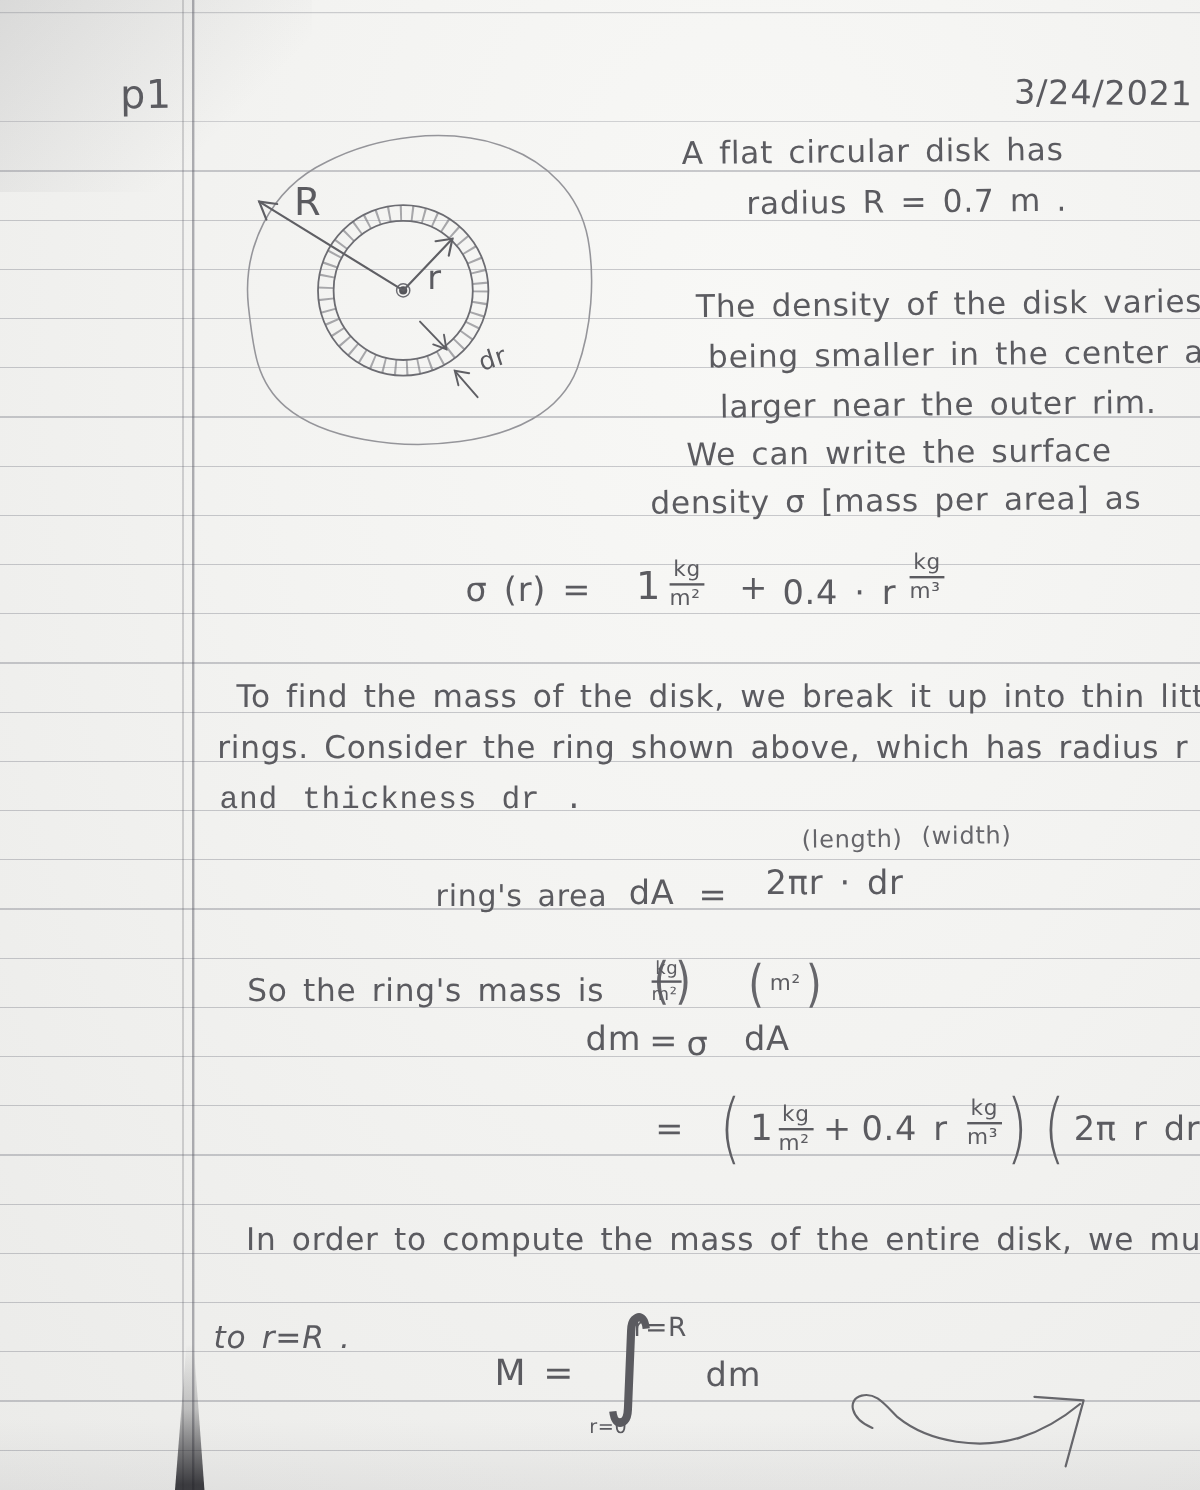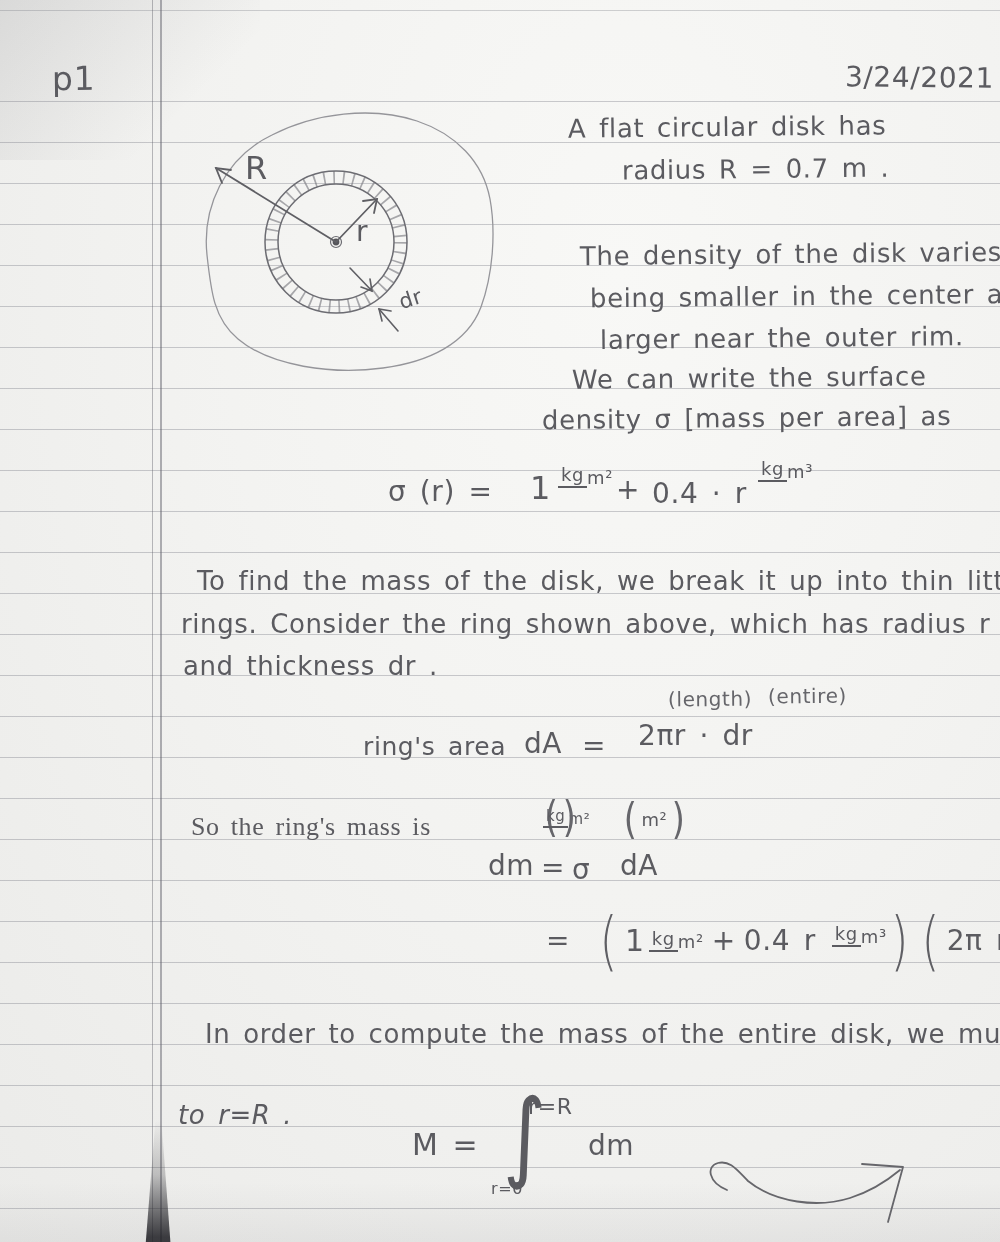--- a/index.html
+++ b/index.html
@@ -23,29 +23,29 @@
       rgba(108,110,122,0.34) 0px, rgba(108,110,122,0.34) 1px,
       transparent 1px, transparent 41px);}
   .vline1{position:absolute;left:152px;top:0;width:1px;height:1242px;background:rgba(95,95,105,0.42);}
   .vline2{position:absolute;left:160px;top:0;width:1.5px;height:1242px;background:rgba(95,95,105,0.48);}
   .margin-smudge{position:absolute;left:144px;top:1120px;width:30px;height:122px;
     background:linear-gradient(to bottom, rgba(45,45,50,0) 0%, rgba(45,45,50,0.25) 45%, rgba(30,30,35,0.85) 96%);
     clip-path:polygon(38% 0, 58% 0, 88% 100%, 6% 100%);}
 
   .hw{position:absolute;color:#5b5b60;white-space:nowrap;
       letter-spacing:0.6px;word-spacing:4px;line-height:1.15;}
-  .sz-big{font-size:33px;}
+  .sz-big{font-size:33px;margin-left:48px;}
   .sz-date{font-size:28px;}
   .sz-main{font-size:26px;}
   .sz-eq{font-size:28px;}
   .sz-ann{font-size:20px;color:#66666b;margin-left:44px;}
   .tilt-l{transform:rotate(-0.6deg);}
   .tilt-r{transform:rotate(0.5deg);}
 
-  .frac{display:inline-flex;flex-direction:row;align-items:center;line-height:1;}
+  .frac{display:inline-flex;flex-direction:column;line-height:1;}
   .frac .num{font-size:18px;border-bottom:2px solid #5b5b60;padding:0 3px 2px;}
   .frac .den{font-size:18px;padding-top:2px;}
   .frac.small .num,.frac.small .den{font-size:15px;}
 
   .bigparen{font-size:64px;line-height:58px;color:#5f5f64;
     transform:scaleX(0.72);display:inline-block;font-weight:200;}
   .annparen{font-size:42px;line-height:40px;color:#66666b;
     transform:scaleX(0.8);display:inline-block;}
   .eqrow{position:absolute;display:flex;align-items:center;}
 
@@ -115,30 +115,30 @@
   </span>
   <div class="hw sz-eq" style="left:616px;top:474px;">+</div>
   <div class="hw sz-eq" style="left:652px;top:478px;">0.4 · r</div>
   <span class="frac hw" style="left:758px;top:460px;">
     <span class="num">kg</span>
     <span class="den">m³</span>
   </span>
 
   <div class="hw sz-main" style="left:197px;top:567px;">To find the mass of the disk, we break it up into thin little</div>
   <div class="hw sz-main" style="left:181px;top:610px;">rings. Consider the ring shown above, which has radius r</div>
-  <div class="hw sz-main" style="left:183px;top:652px;">and thickness dr .</div>
+  <div class="hw sz-main" style="left:183px;top:652px;font-family:Liberation Mono, monospace;">and thickness dr .</div>
 
   <div class="hw sz-ann tilt-l" style="left:624px;top:688px;">(length)</div>
-  <div class="hw sz-ann tilt-l" style="left:724px;top:685px;">(entire)</div>
+  <div class="hw sz-ann tilt-l" style="left:724px;top:685px;">(width)</div>
   <div class="hw" style="left:363px;top:733px;font-size:25px;">ring's area</div>
   <div class="hw sz-eq" style="left:524px;top:728px;">dA</div>
   <div class="hw sz-eq" style="left:582px;top:730px;">=</div>
   <div class="hw sz-eq" style="left:638px;top:720px;">2πr · dr</div>
 
-  <div class="hw sz-main" style="left:191px;top:812px;font-family:Liberation Serif, serif;">So the ring's mass is</div>
+  <div class="hw sz-main" style="left:206px;top:812px;">So the ring's mass is</div>
   <div class="eqrow" style="left:543px;top:798px;gap:2px;">
     <span class="annparen">(</span>
     <span class="frac small hw">
       <span class="num">kg</span>
       <span class="den">m²</span>
     </span>
     <span class="annparen">)</span>
   </div>
   <div class="eqrow" style="left:622px;top:800px;gap:3px;">
     <span class="annparen">(</span>

